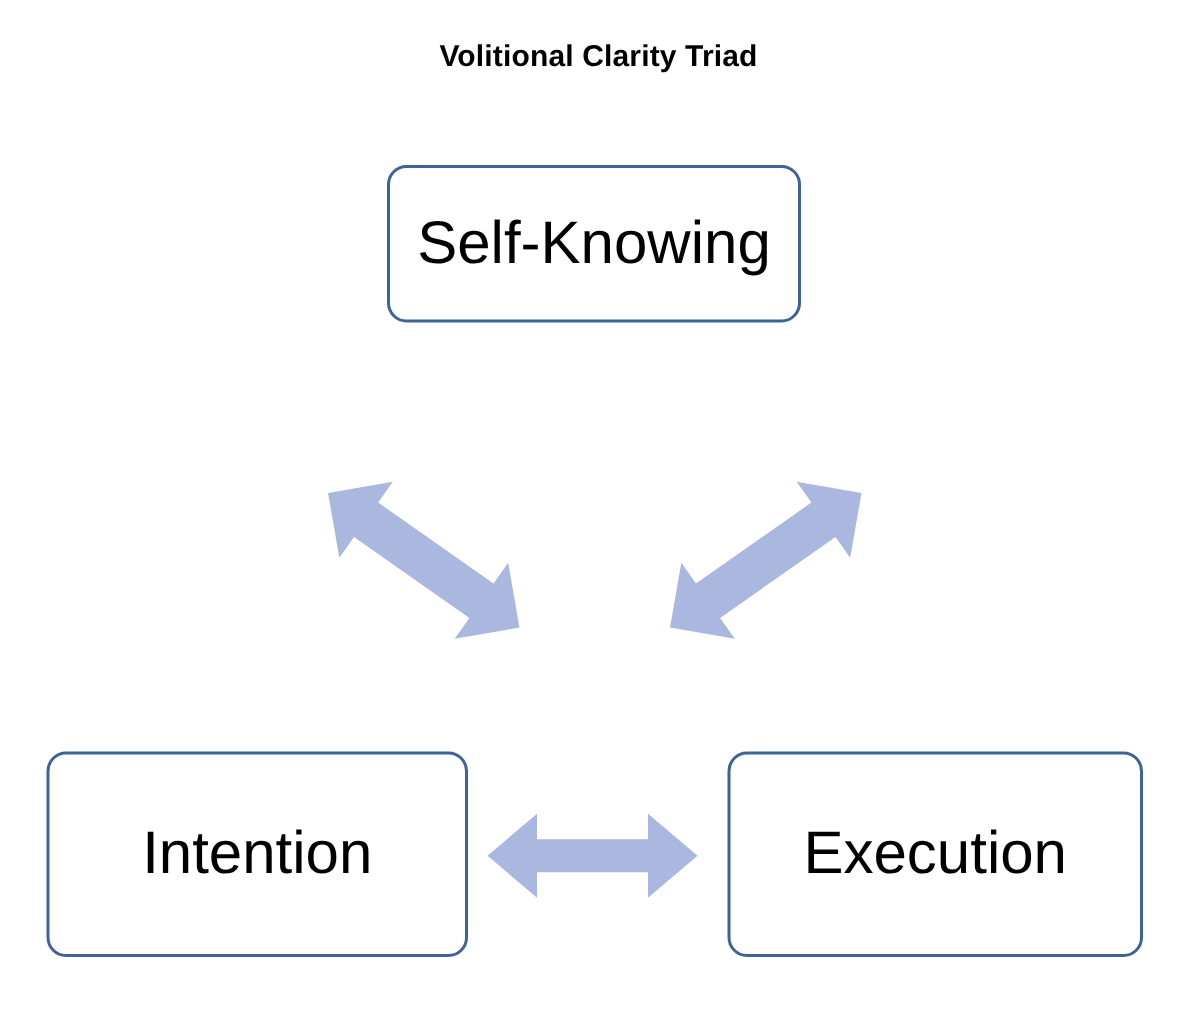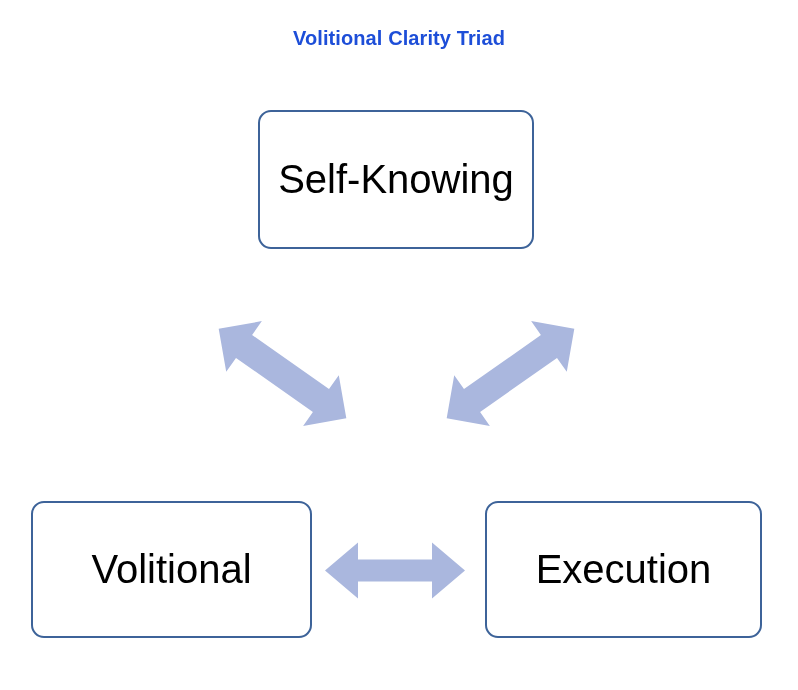--- a/index.html
+++ b/index.html
@@ -26,21 +26,21 @@
 
   
   #diagram-title {
     position: absolute;
     left: 0;
     top: 26px;
     width: 798px;
     text-align: center;
     font-size: 20px;
     font-weight: bold;
-    color: #1d4ed8;
+    color: #000000;
     letter-spacing: 0.1px;
     line-height: 24px;
   }
 
   
   .node-box {
     position: absolute;
     box-sizing: border-box;
     background: #ffffff;
     border: 2px solid #3D6399;
@@ -55,21 +55,21 @@
     font-weight: normal;
     color: #000000;
     line-height: 1.18;
     padding: 0 10px;
   }
 
   #node-self-knowing {
     left: 258px;
     top: 110px;
     width: 276px;
-    height: 139px;
+    height: 105px;
   }
   #node-execution {
     left: 31px;
     top: 501px;
     width: 281px;
     height: 137px;
   }
   #node-intention {
     left: 485px;
     top: 501px;
@@ -110,20 +110,20 @@
     <g>
       <polygon class="arrow-shape" fill="#AAB7DE" points="325,570.5 358,542.5 358,559.5 432,559.5 432,542.5 465,570.5 432,598.5 432,581.5 358,581.5 358,598.5"></polygon>
     </g>
   </svg>
 
   <div class="node-box" id="node-self-knowing">
     <span class="node-label">Self-Knowing</span>
   </div>
 
   <div class="node-box" id="node-execution">
-    <span class="node-label">Volitional</span>
+    <span class="node-label">Intention</span>
   </div>
 
   <div class="node-box" id="node-intention">
     <span class="node-label">Execution</span>
   </div>
 
 </div>
 
 </body></html>

